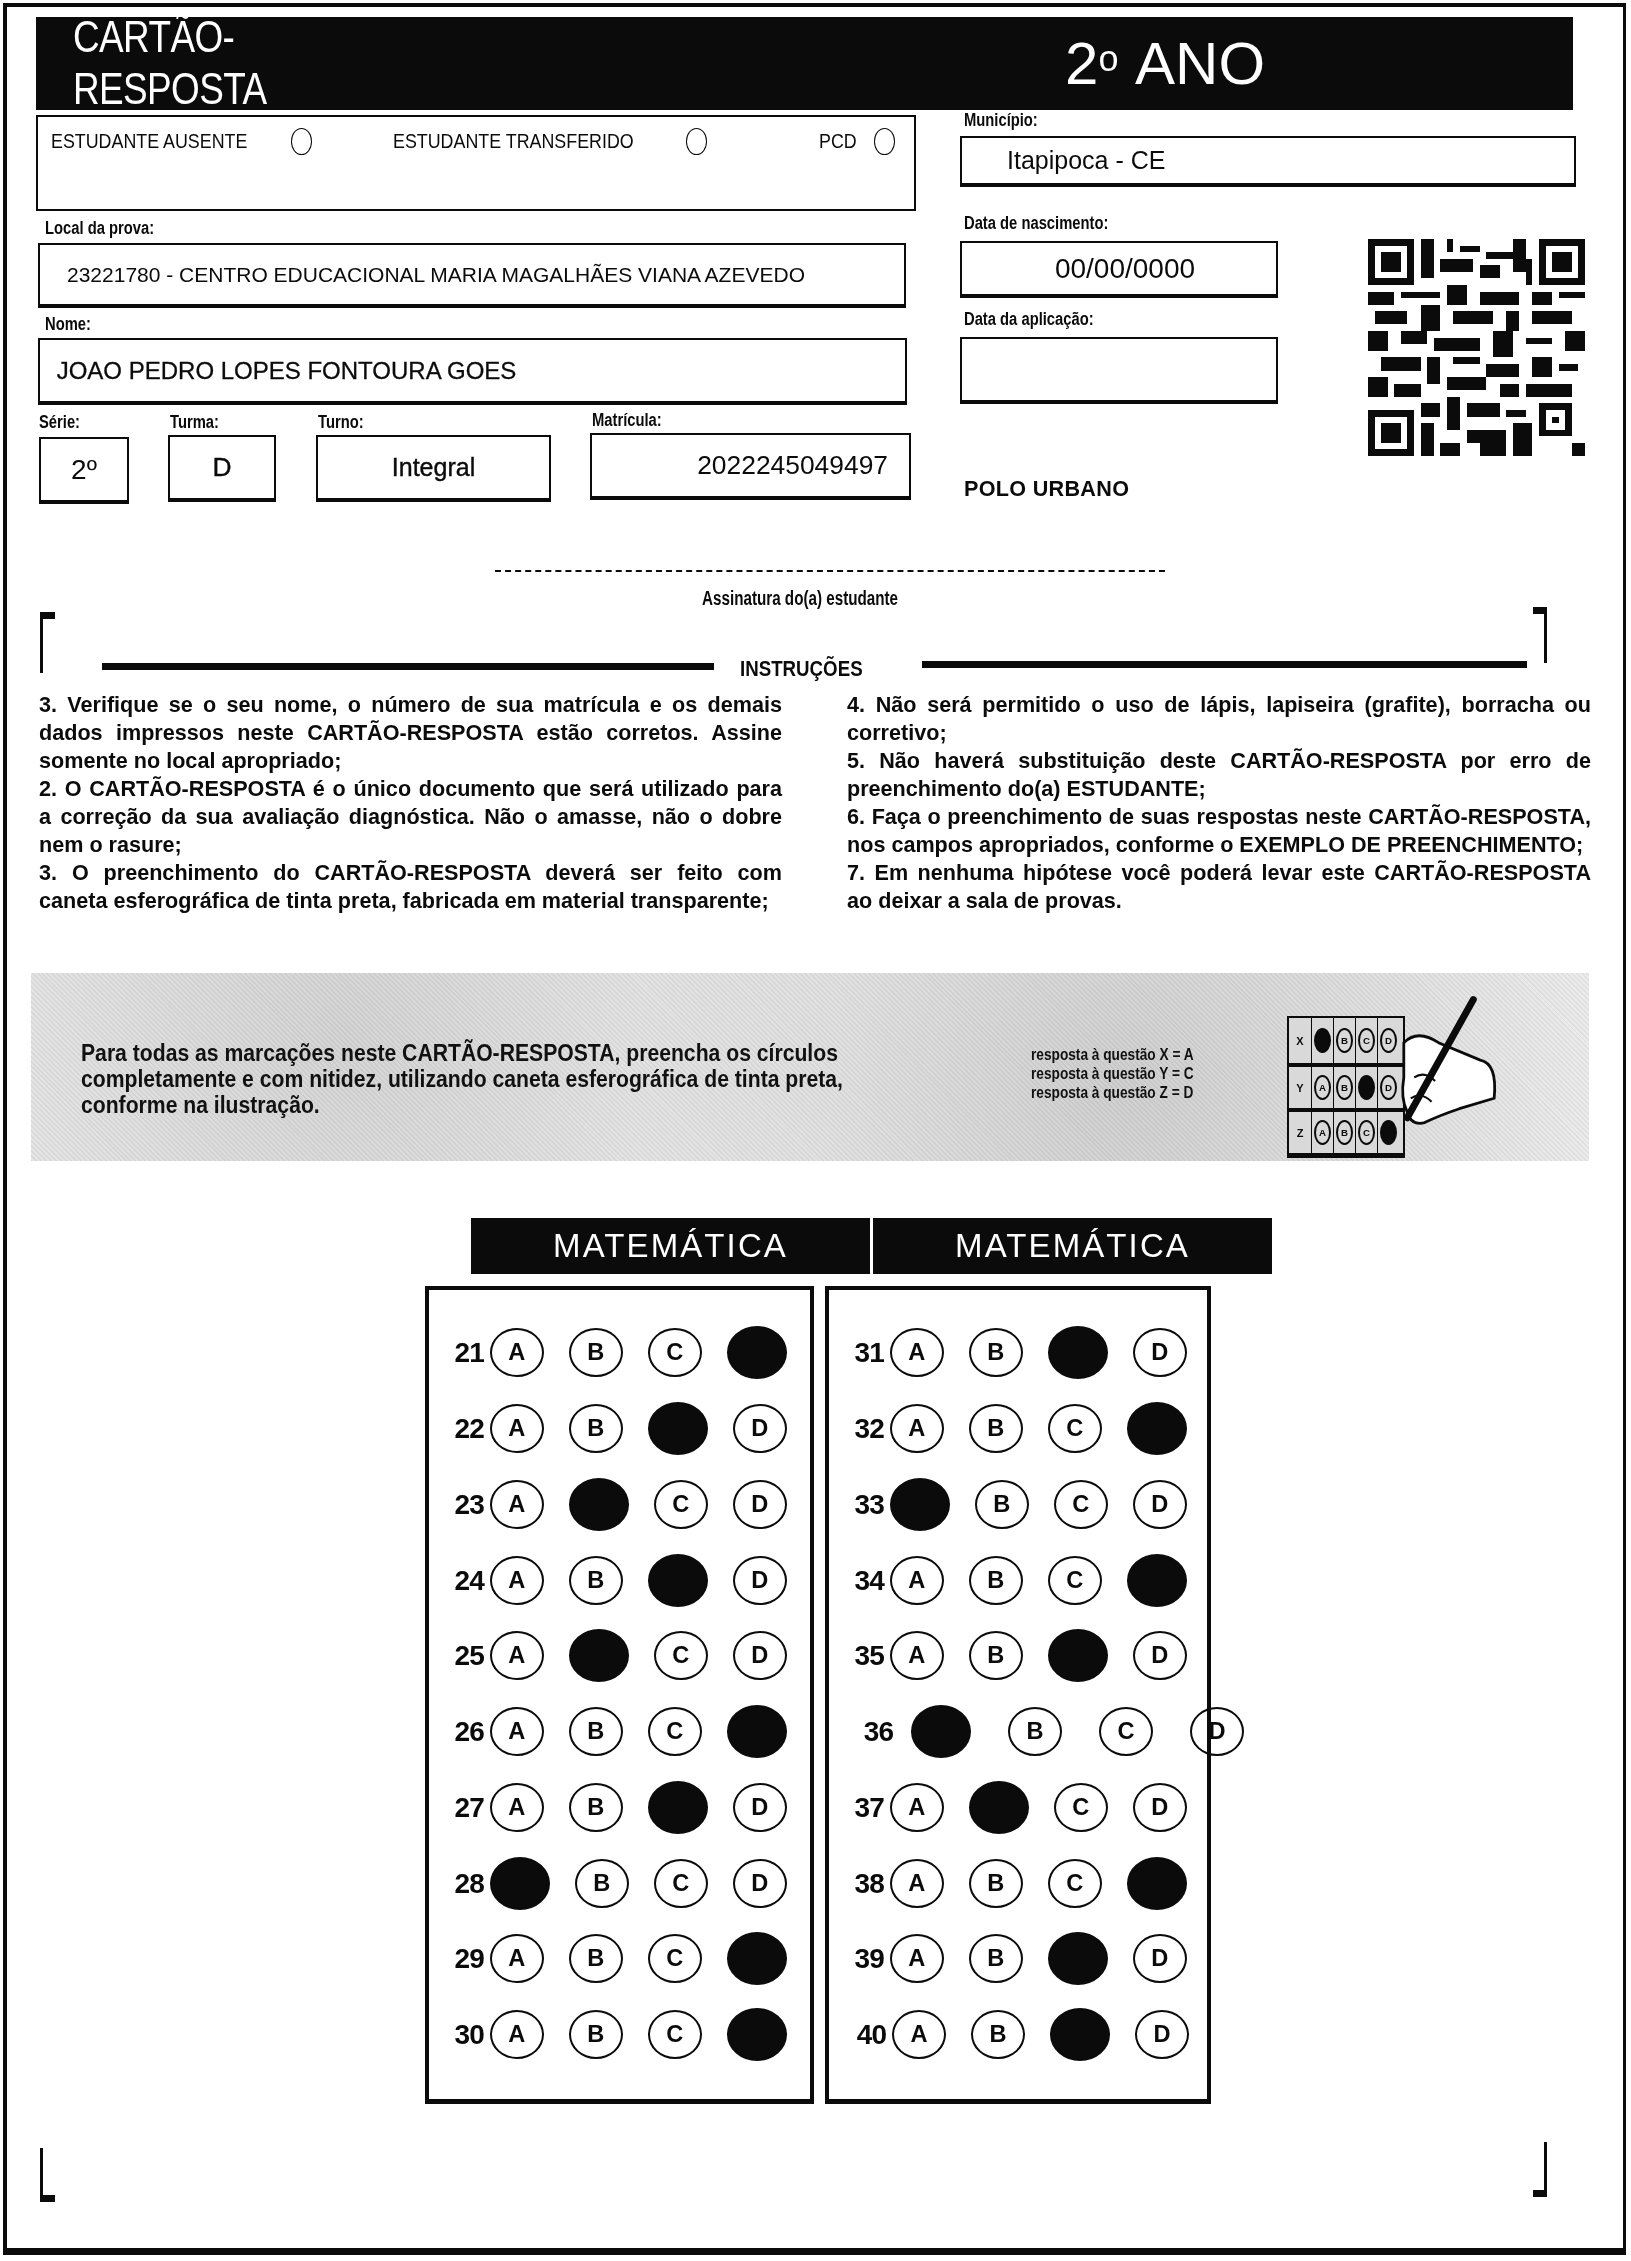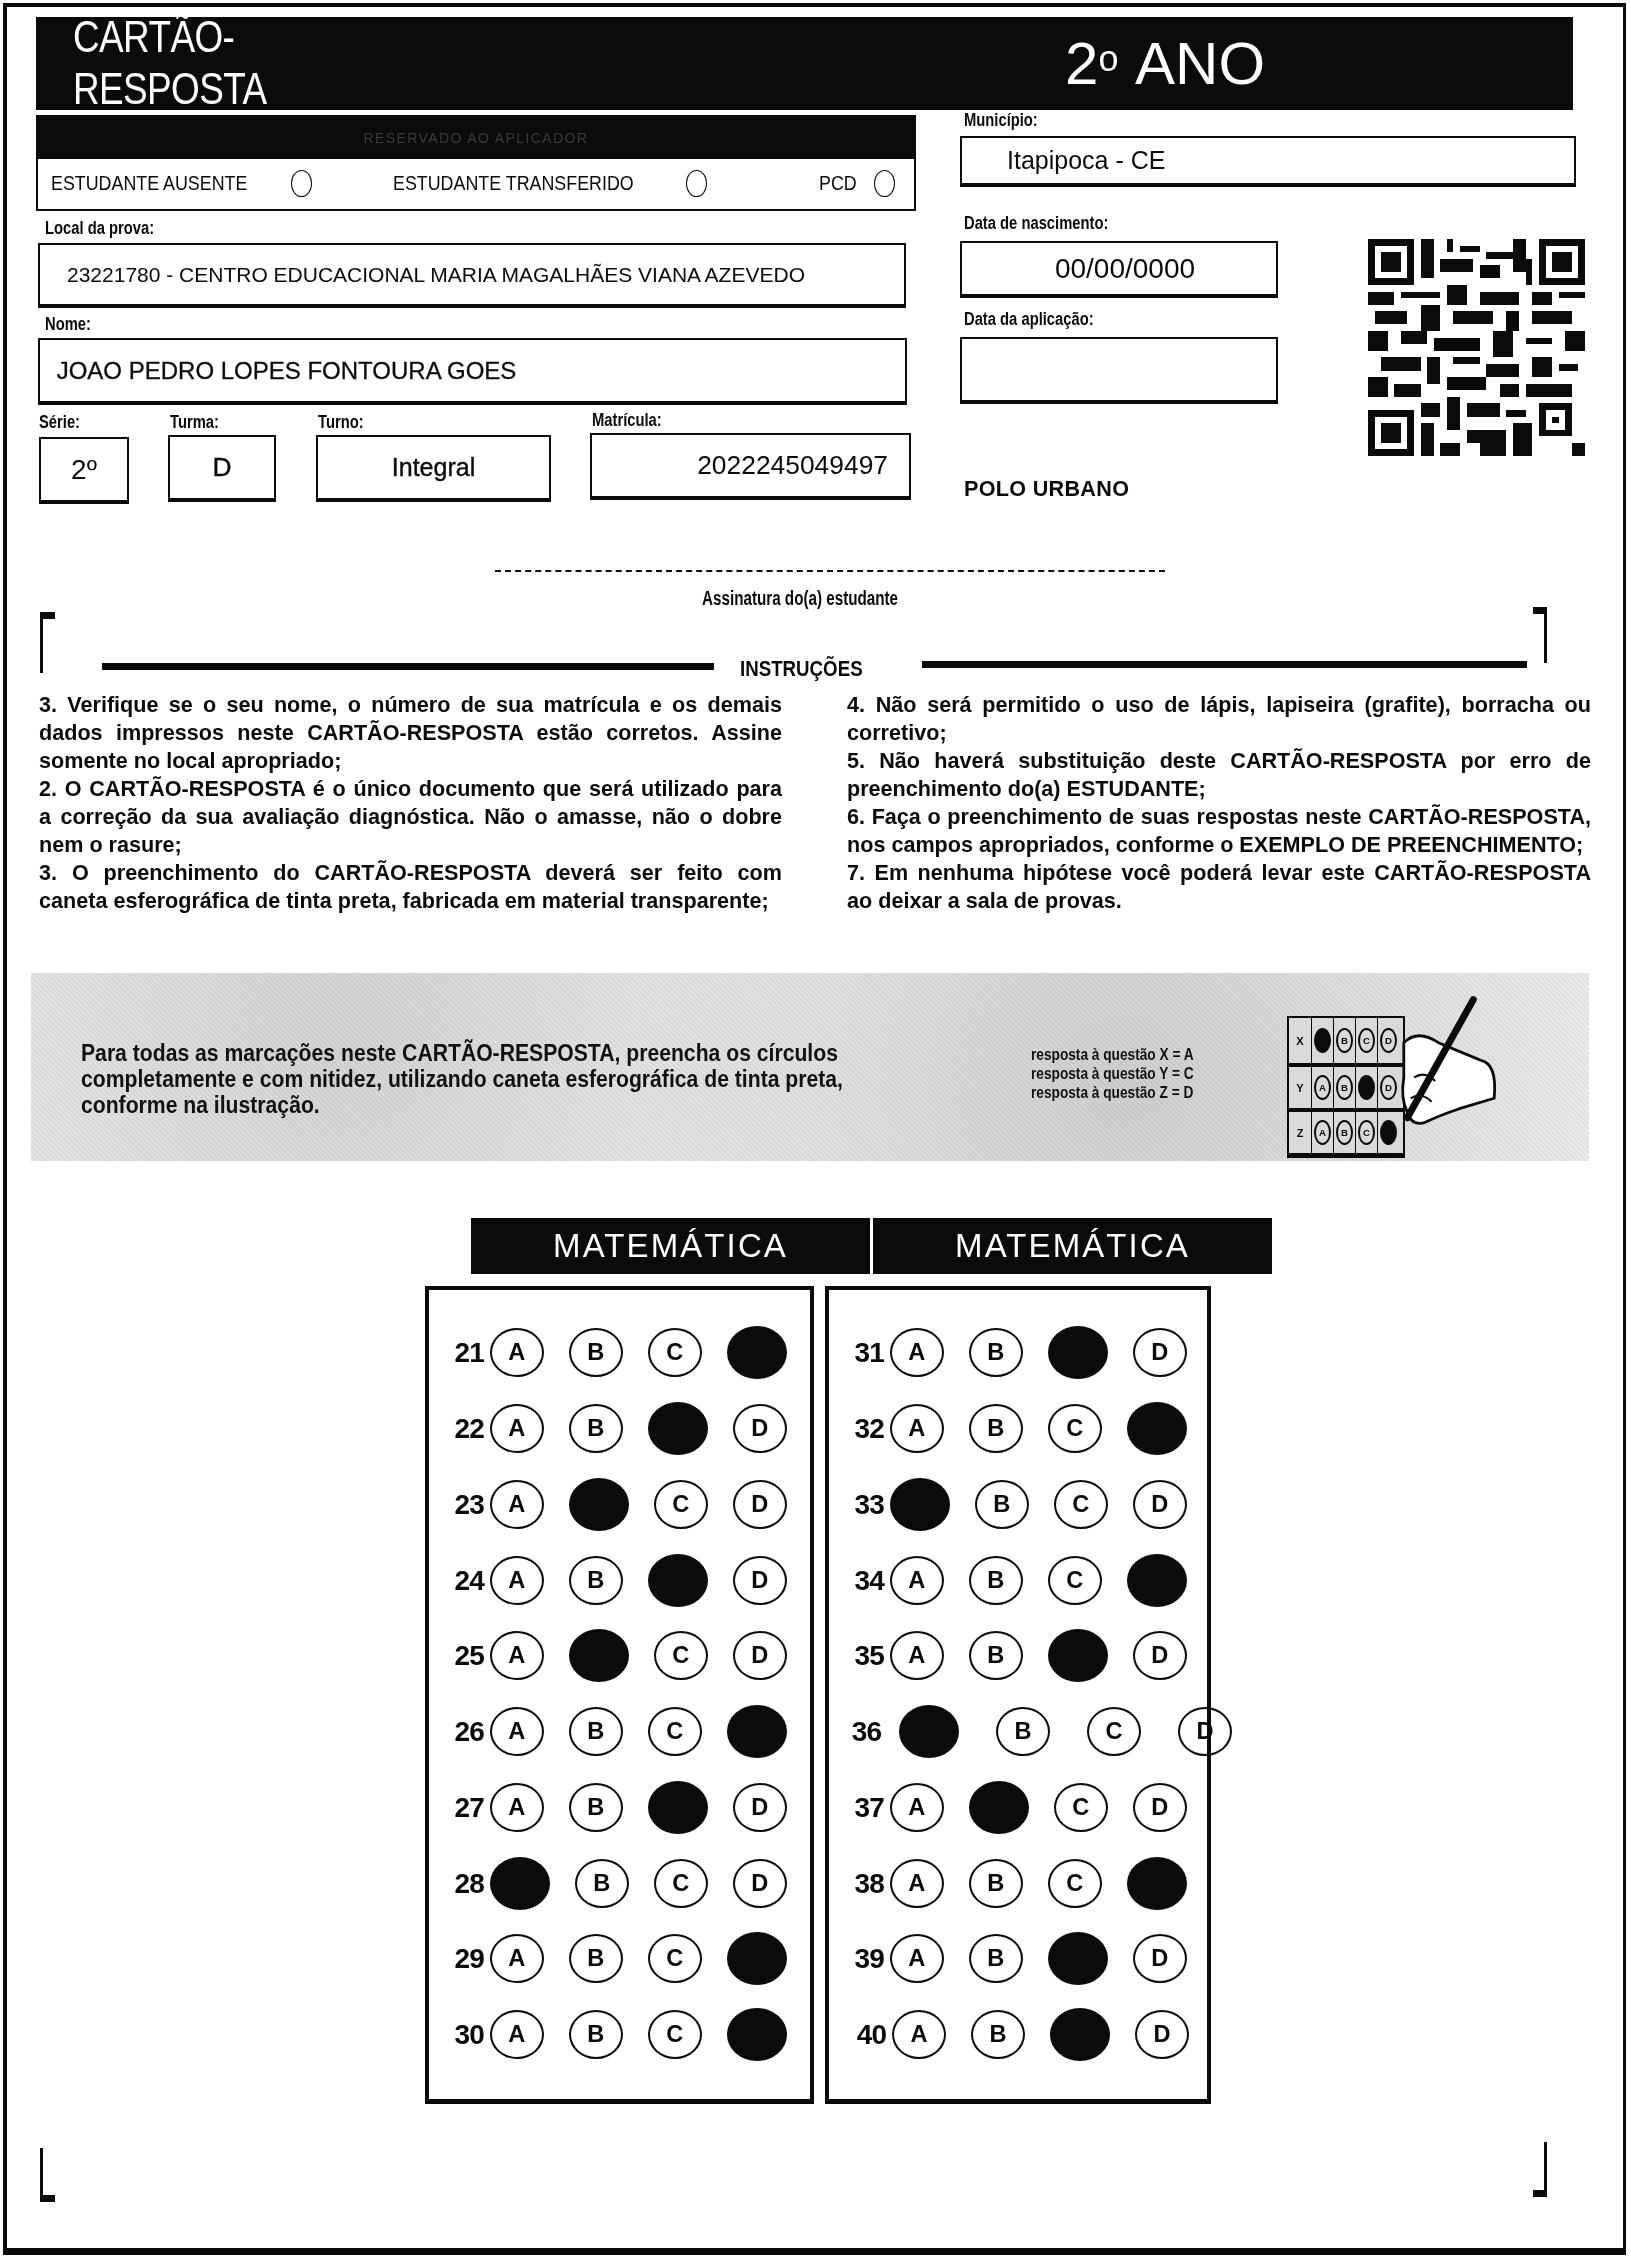--- a/index.html
+++ b/index.html
@@ -85,21 +85,20 @@
 <div class="page-frame"></div>
 
 <div class="hdr">
   <div class="hdr-left">CARTÃO-RESPOSTA</div>
   <div class="hdr-right">
     <span>2</span><sup>o</sup>&nbsp;<span>ANO</span>
   </div>
 </div>
 
 <div class="aplic">
-  <div class="aplic-bar">RESERVADO AO APLICADOR</div>
   <div class="aplic-opts">
     <div class="aplic-opt" style="width:316px;">
       <span class="lbl">ESTUDANTE AUSENTE</span>
       <span class="bubble-sm"></span>
     </div>
     <div class="aplic-opt" style="width:448px; padding-left:26.4px;">
       <span class="lbl">ESTUDANTE TRANSFERIDO</span>
       <span class="bubble-sm"></span>
     </div>
     <div class="aplic-opt" style="margin-left:auto; margin-right:7px;">
@@ -410,21 +409,21 @@
       <div class="opt" style="margin-left: 25px;">C</div>
       <div class="opt filled" style="margin-left: 25px;">D</div>
     </div>
     <div class="ans-row" style="top: 339px; left: 2.8px;">
       <div class="q-num">35</div>
       <div class="opt" style="margin-left: 0px;">A</div>
       <div class="opt" style="margin-left: 25px;">B</div>
       <div class="opt filled" style="margin-left: 25px;">C</div>
       <div class="opt" style="margin-left: 25px;">D</div>
     </div>
-    <div class="ans-row" style="top: 415px; left: 0; gap: 12px;">
+    <div class="ans-row" style="top: 415px; left: 12px; gap: 12px;">
       <div class="q-num">36</div>
       <div class="opt filled" style="margin-left: 0px;">A</div>
       <div class="opt" style="margin-left: 25px;">B</div>
       <div class="opt" style="margin-left: 25px;">C</div>
       <div class="opt" style="margin-left: 25px;">D</div>
     </div>
     <div class="ans-row" style="top: 491px; left: 2.8px;">
       <div class="q-num">37</div>
       <div class="opt" style="margin-left: 0px;">A</div>
       <div class="opt filled" style="margin-left: 25px;">B</div>

